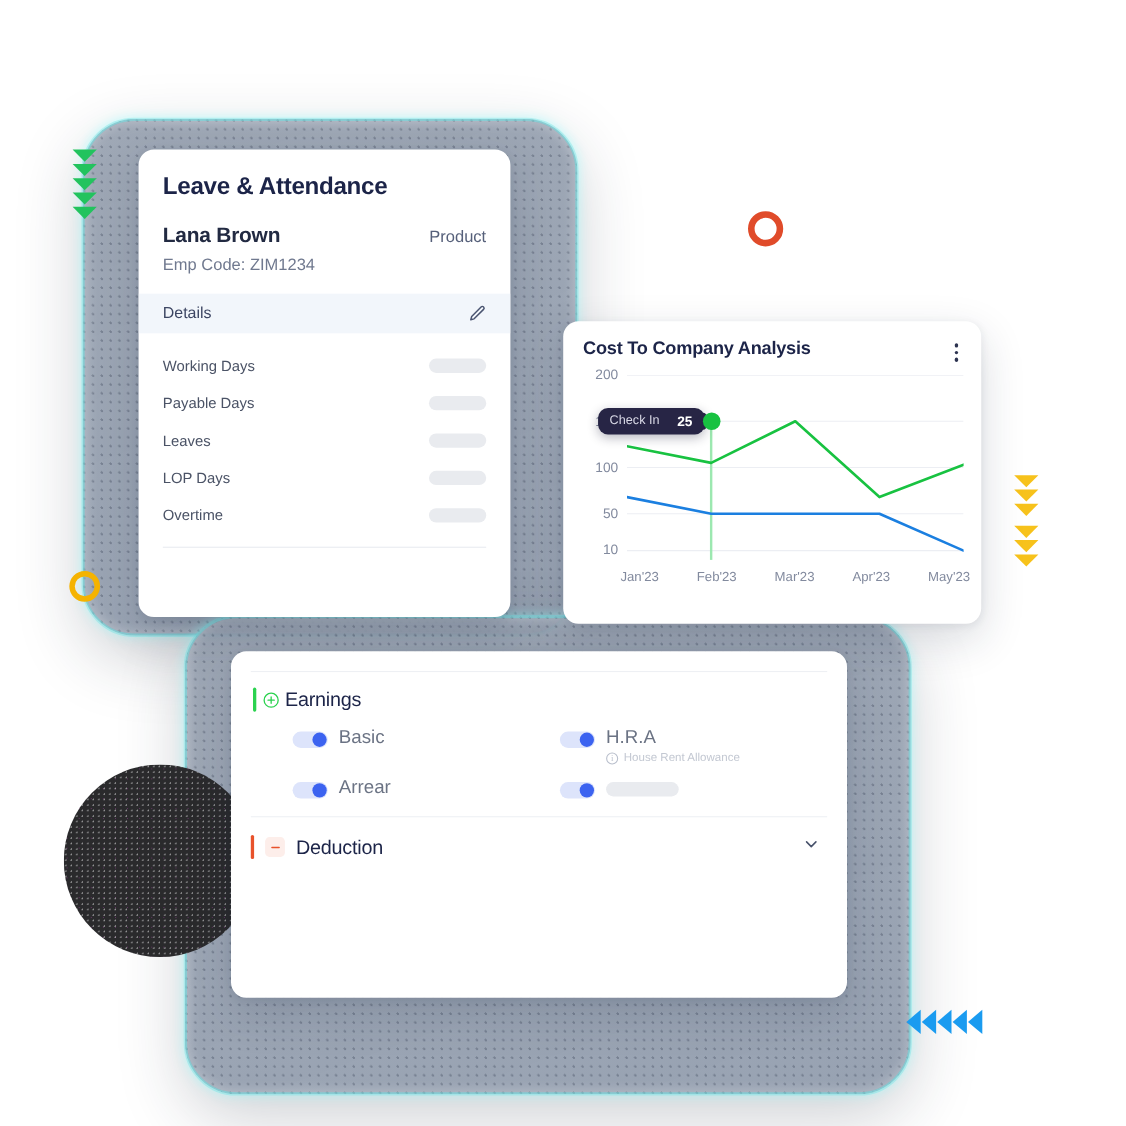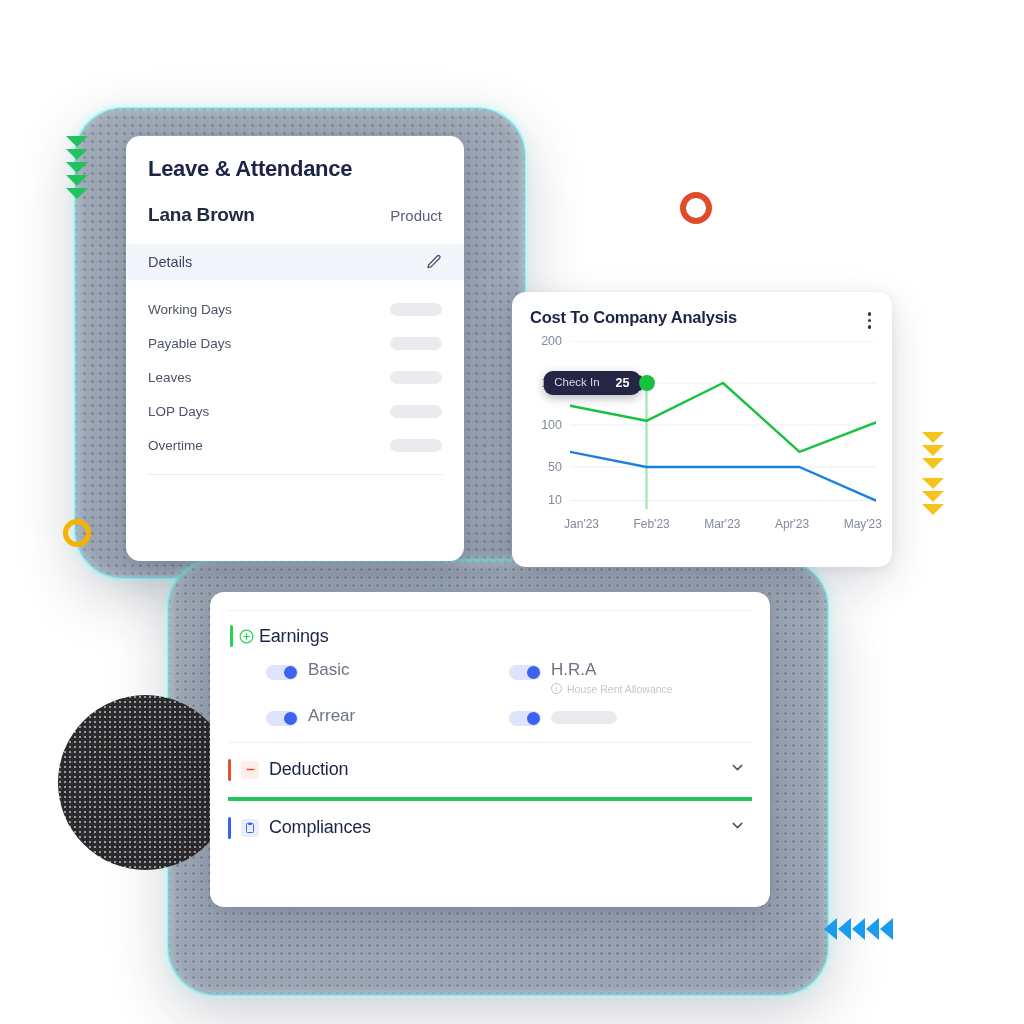--- a/index.html
+++ b/index.html
@@ -280,20 +280,21 @@
   <div class="deco ring" id="ring-orange"></div>
   <div class="deco ring" id="ring-yellow"></div>
 
   <div class="card" id="leave-card">
     <div class="leave-head">
       <div class="leave-title">Leave &amp; Attendance</div>
       <div class="emp-row">
         <div class="emp-name">Lana Brown</div>
         <div class="emp-dept">Product</div>
       </div>
+      <div class="emp-code">Emp  Code: ZIM1234</div>
     </div>
 
     <div class="details-bar">
       <span class="details-label">Details</span>
       <span class="pencil">
         <svg width="16" height="16" viewBox="0 0 24 24" fill="none" stroke="currentColor" stroke-width="2" stroke-linecap="round" stroke-linejoin="round">
           <path d="M17 3a2.4 2.4 0 1 1 3.4 3.4L7.5 19.3 3 20.5l1.2-4.5z"></path>
         </svg>
       </span>
     </div>
@@ -434,30 +435,15 @@
         </svg>
       </span>
       <span class="sec-label">Deduction</span>
       <span class="chevron-down">
         <svg width="17" height="17" viewBox="0 0 24 24" fill="none" stroke="currentColor" stroke-width="2" stroke-linecap="round" stroke-linejoin="round">
             <path d="M6 9l6 6 6-6"></path>
           </svg>
       </span>
     </div>
 
-    <div class="sal-row">
-      <span class="accent" style="background:#3c63f0"></span>
-      <span class="sec-icon" style="background:#eaeffd">
-        <svg width="12" height="13" viewBox="0 0 24 24" fill="none" stroke="#3c63f0" stroke-width="2" stroke-linejoin="round">
-          <rect x="5" y="4" width="14" height="18" rx="2"></rect>
-          <path d="M9 3h6v3H9z" fill="#3c63f0"></path>
-        </svg>
-      </span>
-      <span class="sec-label">Compliances</span>
-      <span class="chevron-down">
-        <svg width="17" height="17" viewBox="0 0 24 24" fill="none" stroke="currentColor" stroke-width="2" stroke-linecap="round" stroke-linejoin="round">
-            <path d="M6 9l6 6 6-6"></path>
-          </svg>
-      </span>
-    </div>
   </div>
 
 </div>
 
 </body></html>

